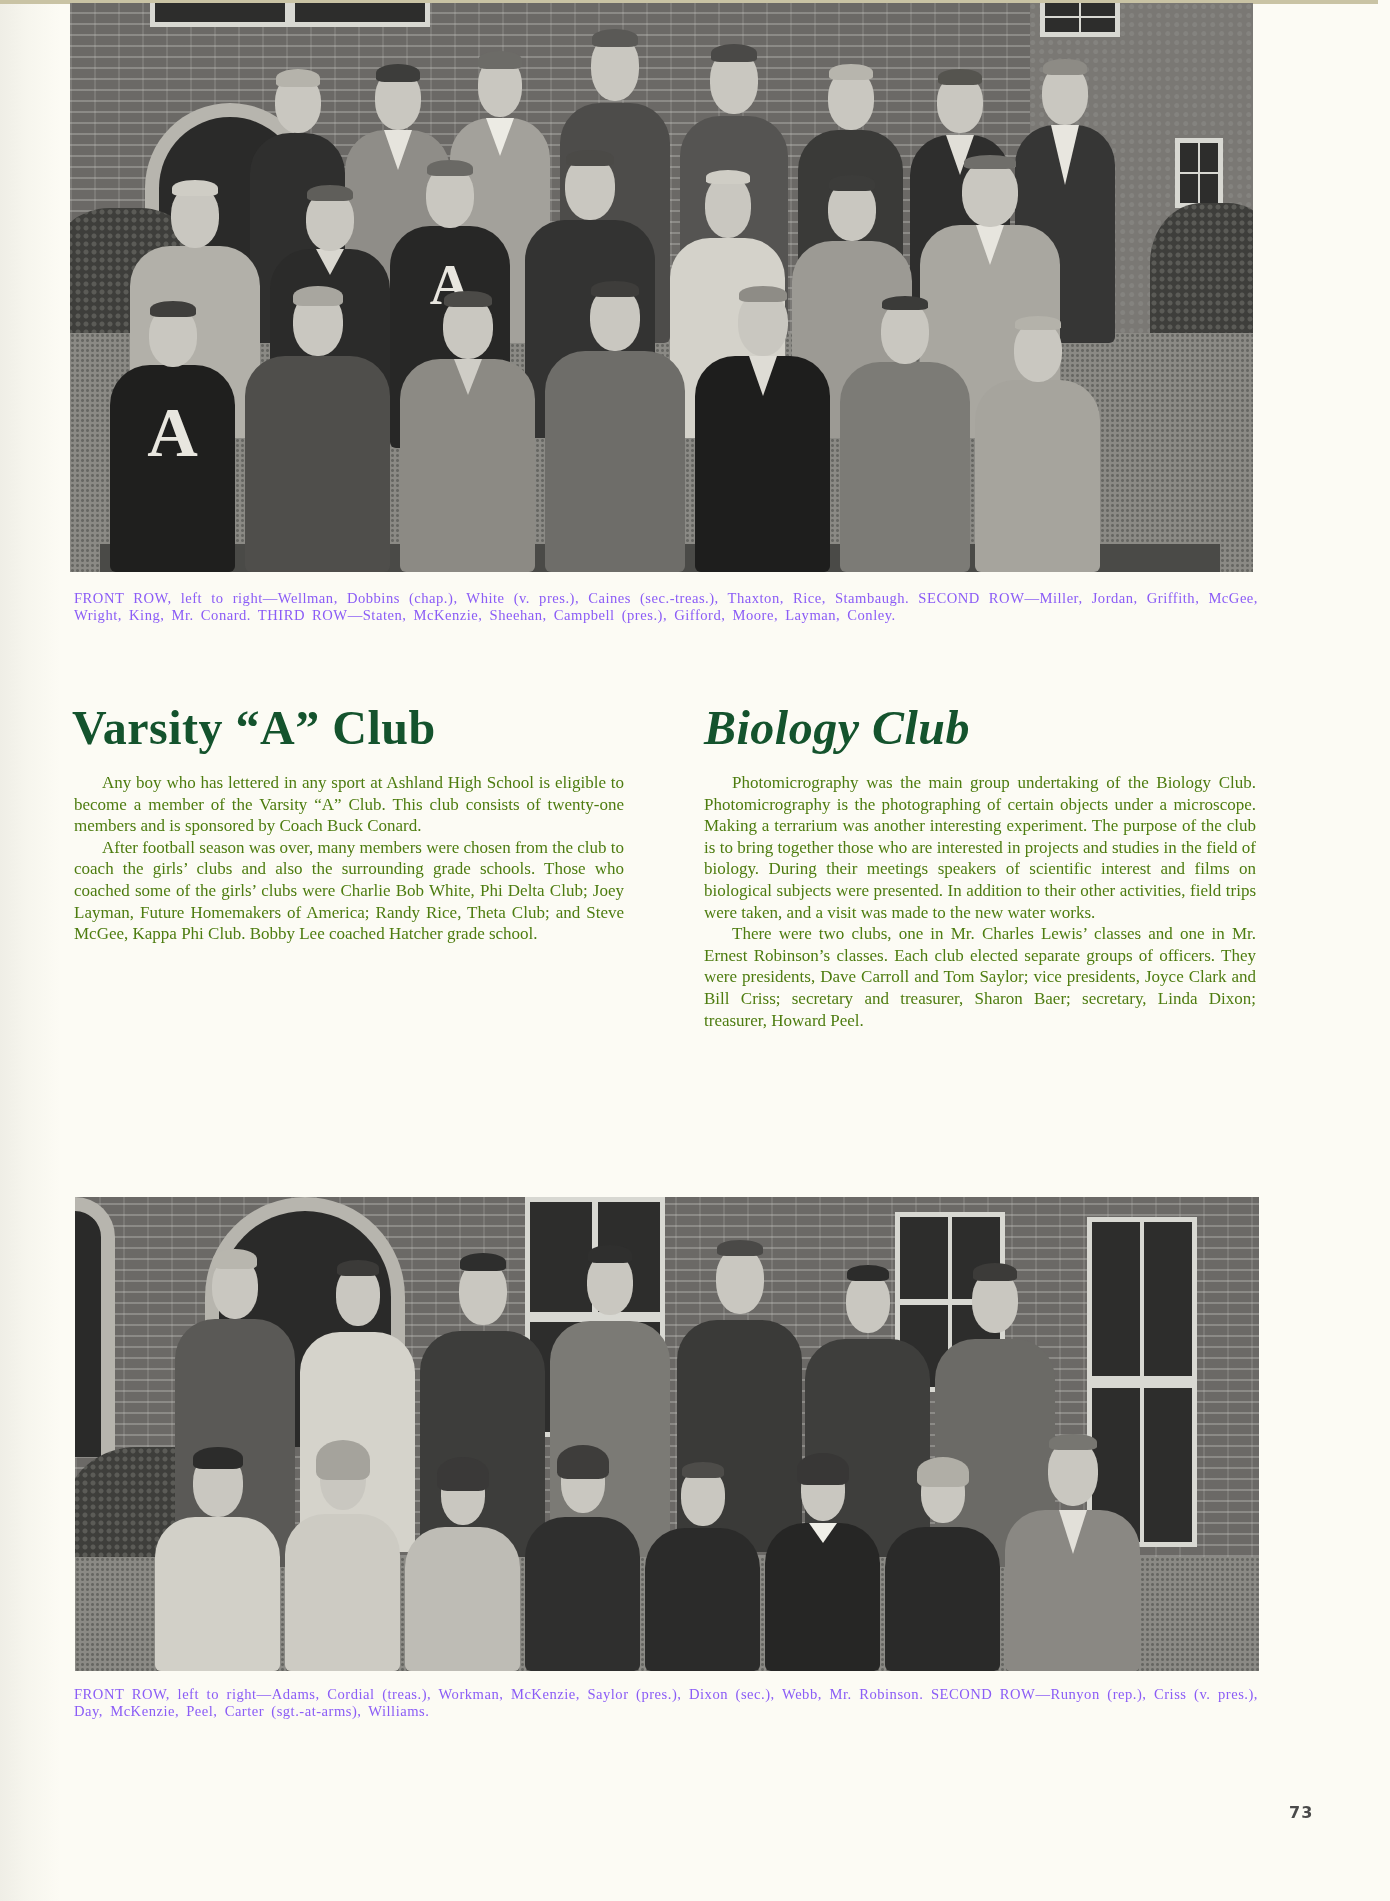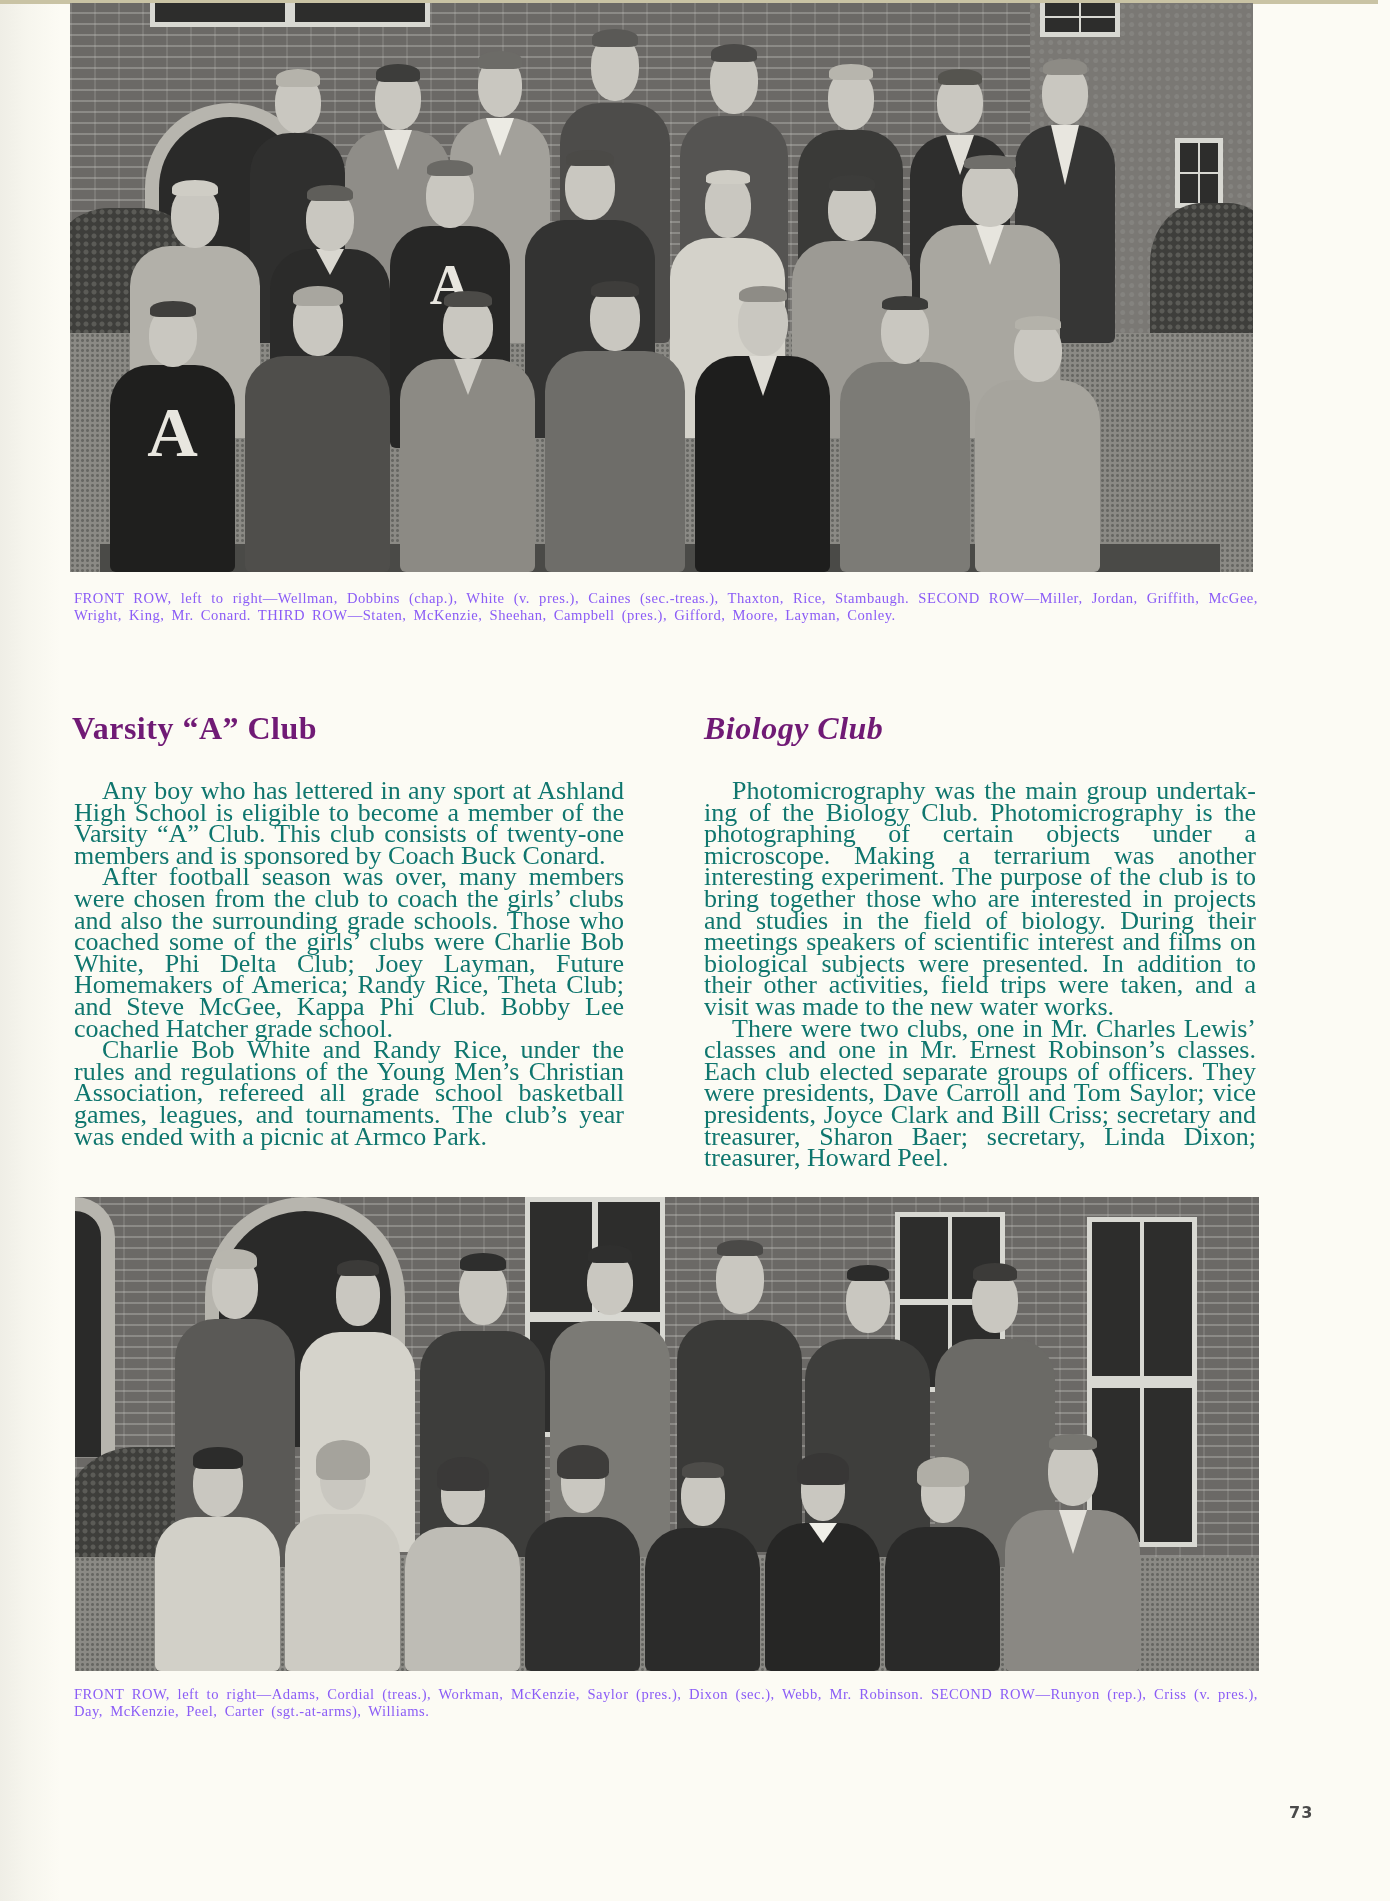--- a/index.html
+++ b/index.html
@@ -93,29 +93,29 @@
     position: absolute; font-size: 14.6px; line-height: 17px;
     letter-spacing: 0.5px; color: #8b5cf6; text-align: justify;
     text-align-last: left;
   }
   #caption-top { left: 74px; top: 590px; width: 1184px; }
   #caption-bottom { left: 74px; top: 1686px; width: 1184px; }
   .caption span { word-spacing: 3px; }
 
   .heading {
     position: absolute; margin: 0; font-weight: bold;
-    font-size: 32px; line-height: 56px; color: #701a75;
+    font-size: 48px; line-height: 56px; color: #14532d;
     letter-spacing: 0.5px;
   }
   #heading-varsity { left: 72px; top: 700px; }
   #heading-biology { left: 704px; top: 700px; font-style: italic; }
 
   .article {
-    position: absolute; font-size: 26px; line-height: 21.6px;
-    color: #0f766e; text-align: justify; hyphens: manual; margin-top: 8px;
+    position: absolute; font-size: 17px; line-height: 21.6px;
+    color: #4d7c0f; text-align: justify; hyphens: manual;
   }
   .article p { margin: 0; text-indent: 28px; }
   #article-varsity { left: 74px; top: 772px; width: 550px; }
   #article-biology { left: 704px; top: 772px; width: 552px; }
 
   .page-number {
     position: absolute; left: 1289px; top: 1803px;
     font-family: "DejaVu Sans", sans-serif; font-weight: bold;
     font-size: 16px; color: #4a4a4a; letter-spacing: 1px;
   }
@@ -263,21 +263,20 @@
 </div>
 
 <div class="caption" id="caption-top">
   <span>FRONT ROW, left to right—Wellman, Dobbins (chap.), White (v. pres.), Caines (sec.-treas.), Thaxton, Rice, Stambaugh. SECOND ROW—Miller, Jordan, Griffith, McGee, Wright, King, Mr. Conard. THIRD ROW—Staten, McKenzie, Sheehan, Campbell (pres.), Gifford, Moore, Layman, Conley.</span>
 </div>
 
 <h1 class="heading" id="heading-varsity">Varsity “A” Club</h1>
 <div class="article" id="article-varsity">
   <p>Any boy who has lettered in any sport at Ashland High School is eligible to become a member of the Var­sity “A” Club. This club consists of twenty-one mem­bers and is sponsored by Coach Buck Conard.</p>
   <p>After football season was over, many members were chosen from the club to coach the girls’ clubs and also the surrounding grade schools. Those who coached some of the girls’ clubs were Charlie Bob White, Phi Delta Club; Joey Layman, Future Homemakers of America; Randy Rice, Theta Club; and Steve McGee, Kappa Phi Club. Bobby Lee coached Hatcher grade school.</p>
-  <p>Charlie Bob White and Randy Rice, under the rules and regulations of the Young Men’s Christian As­sociation, refereed all grade school basketball games, leagues, and tournaments. The club’s year was ended with a picnic at Armco Park.</p>
 </div>
 
 <h1 class="heading" id="heading-biology">Biology Club</h1>
 <div class="article" id="article-biology">
   <p>Photomicrography was the main group undertak­ing of the Biology Club. Photomicrography is the photo­graphing of certain objects under a microscope. Making a terrarium was another interesting experiment. The purpose of the club is to bring together those who are interested in projects and studies in the field of biology. During their meetings speakers of scientific interest and films on biological subjects were presented. In addi­tion to their other activities, field trips were taken, and a visit was made to the new water works.</p>
   <p>There were two clubs, one in Mr. Charles Lewis’ classes and one in Mr. Ernest Robinson’s classes. Each club elected separate groups of officers. They were pres­idents, Dave Carroll and Tom Saylor; vice presidents, Joyce Clark and Bill Criss; secretary and treasurer, Shar­on Baer; secretary, Linda Dixon; treasurer, Howard Peel.</p>
 </div>
 
 <div class="photo" id="photo-bottom">
   <div class="wall" style="height:360px;"></div>

